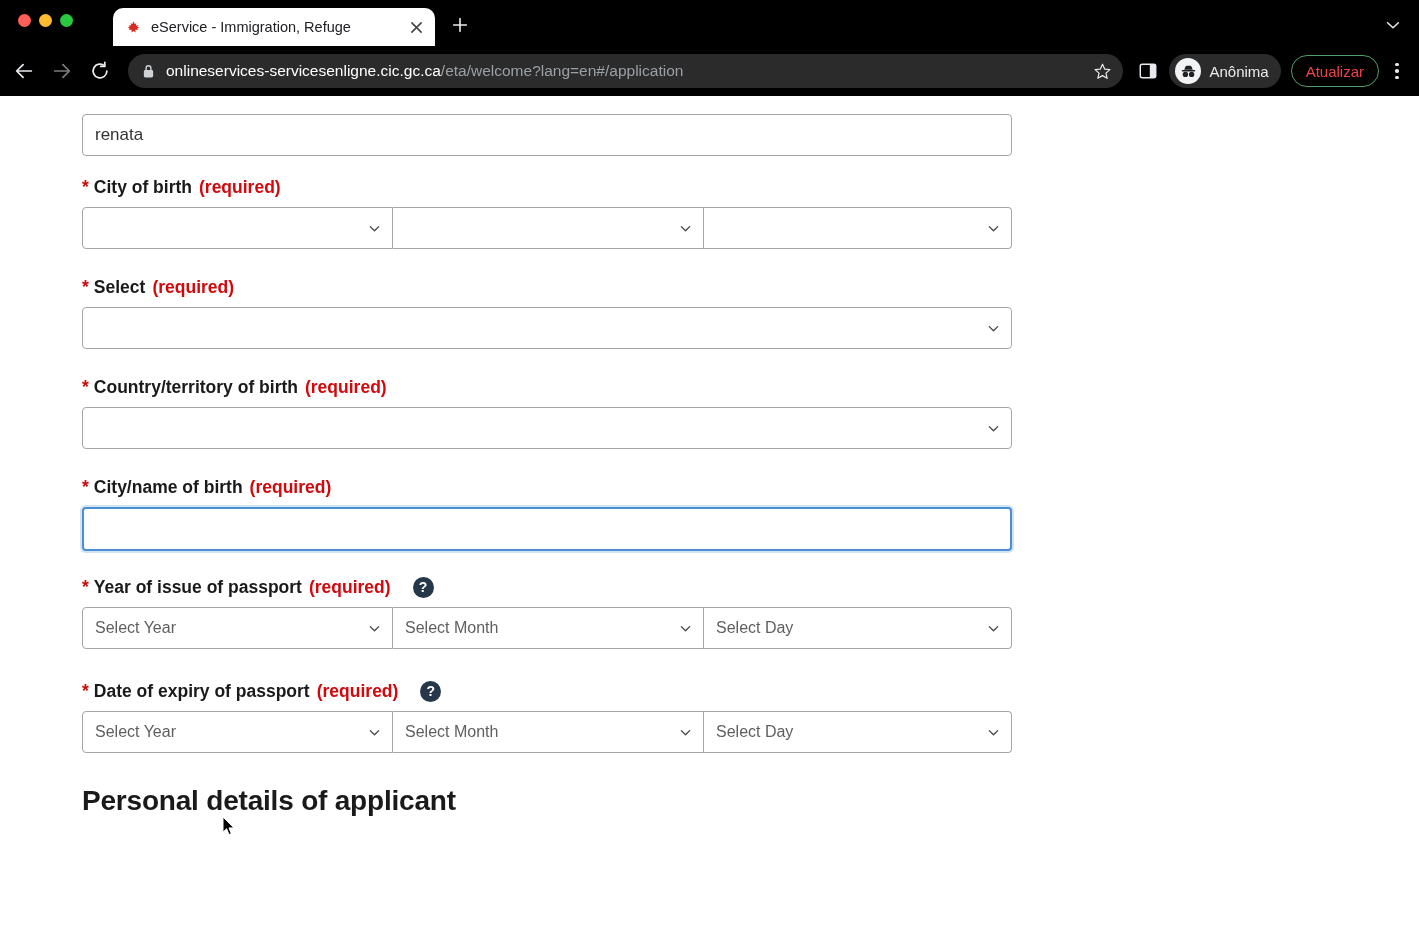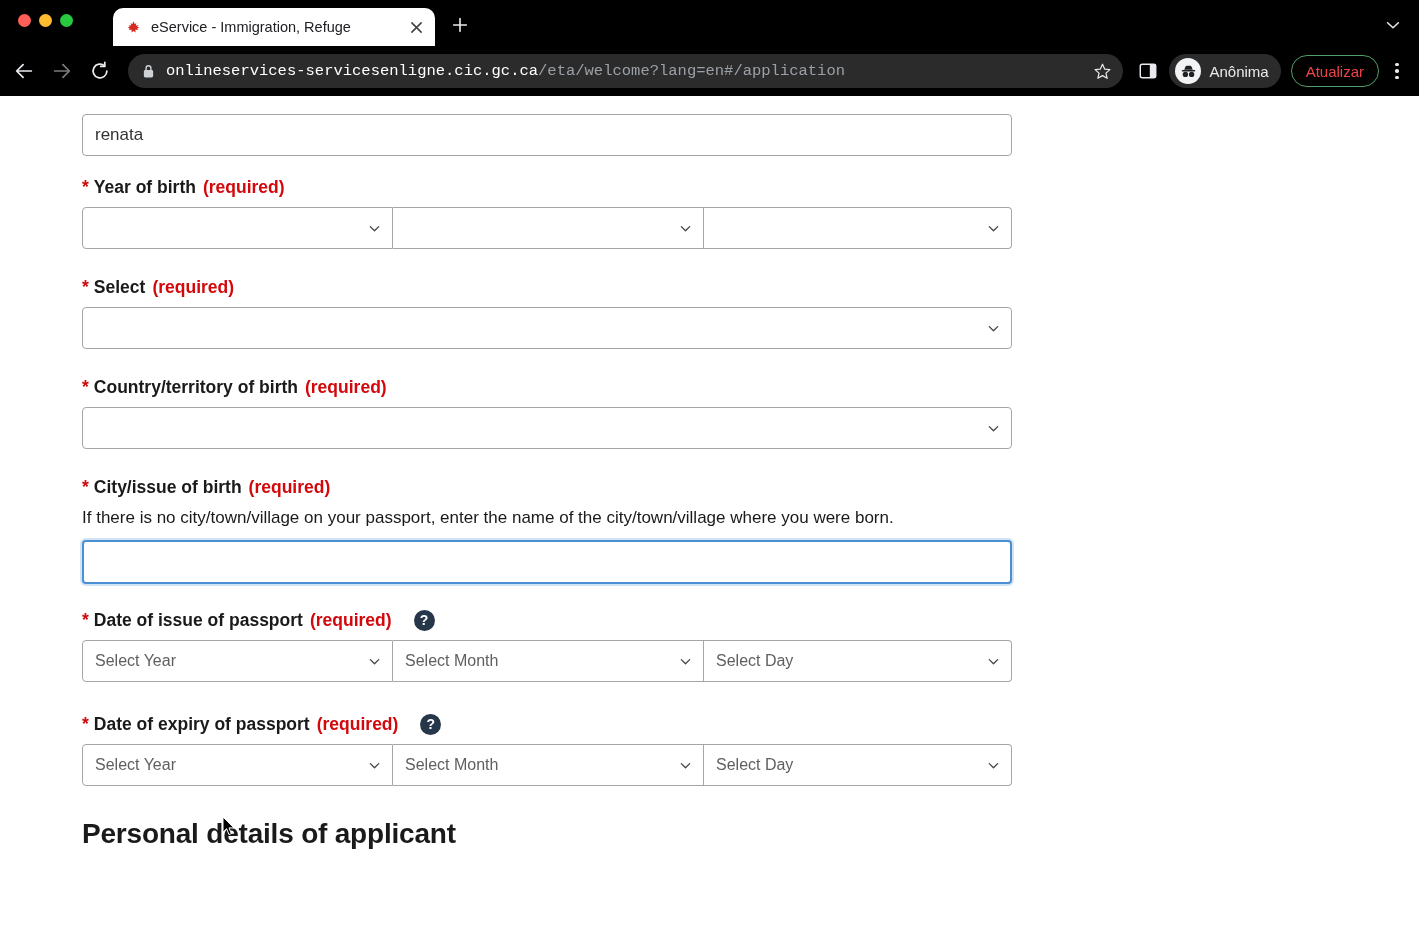--- a/index.html
+++ b/index.html
@@ -118,21 +118,20 @@
     min-width: 0;
   }
   .lock-icon { flex: 0 0 14px; width: 14px; height: 16px; color: #cfd2d4; display:flex; align-items:center; }
   .url {
     flex: 1 1 auto;
     font-size: 15.5px;
     color: #9aa0a6;
     white-space: nowrap;
     overflow: hidden;
     min-width: 0;
-    font-family: Liberation Mono, monospace;
   }
   .url b { color: #ffffff; font-weight: 400; }
   .omni-icon {
     flex: 0 0 26px;
     width: 26px; height: 26px;
     display: flex; align-items: center; justify-content: center;
     color: #e8eaed;
   }
   .incognito-pill {
     display: flex;
@@ -396,21 +395,21 @@
   <div class="page">
     <div class="content">
 
       <div class="block" style="padding-top: 18px;">
         <div class="text-input">renata</div>
       </div>
 
       <div class="block" style="margin-top: 21px;">
         <div class="field-label">
           <span class="asterisk">*</span>
-          <span>Year of birth</span>
+          <span>City of birth</span>
           <span class="required">(required)</span>
         </div>
         <div class="date-row">
           <div class="select empty">
             <span></span>
             <span class="chev">
               <svg viewBox="0 0 14 14" width="13" height="13" aria-hidden="true">
                   <path d="M2.5 5 L7 9.5 L11.5 5" stroke="#444" stroke-width="1.4" fill="none" stroke-linecap="round" stroke-linejoin="round"></path>
                 </svg>
             </span>
@@ -462,31 +461,30 @@
             <svg viewBox="0 0 14 14" width="13" height="13" aria-hidden="true">
                 <path d="M2.5 5 L7 9.5 L11.5 5" stroke="#444" stroke-width="1.4" fill="none" stroke-linecap="round" stroke-linejoin="round"></path>
               </svg>
           </span>
         </div>
       </div>
 
       <div class="block" style="margin-top: 28px;">
         <div class="field-label">
           <span class="asterisk">*</span>
-          <span>City/issue of birth</span>
+          <span>City/name of birth</span>
           <span class="required">(required)</span>
         </div>
-        <div class="helper-text">If there is no city/town/village on your passport, enter the name of the city/town/village where you were born.</div>
         <div class="text-input focused"></div>
       </div>
 
       <div class="block" style="margin-top: 26px;">
         <div class="field-label">
           <span class="asterisk">*</span>
-          <span>Date of issue of passport</span>
+          <span>Year of issue of passport</span>
           <span class="required">(required)</span>
           <span class="help-icon">?</span>
         </div>
         <div class="date-row">
           <div class="select">
             <span>Select Year</span>
             <span class="chev">
               <svg viewBox="0 0 14 14" width="13" height="13" aria-hidden="true">
                   <path d="M2.5 5 L7 9.5 L11.5 5" stroke="#444" stroke-width="1.4" fill="none" stroke-linecap="round" stroke-linejoin="round"></path>
                 </svg>

